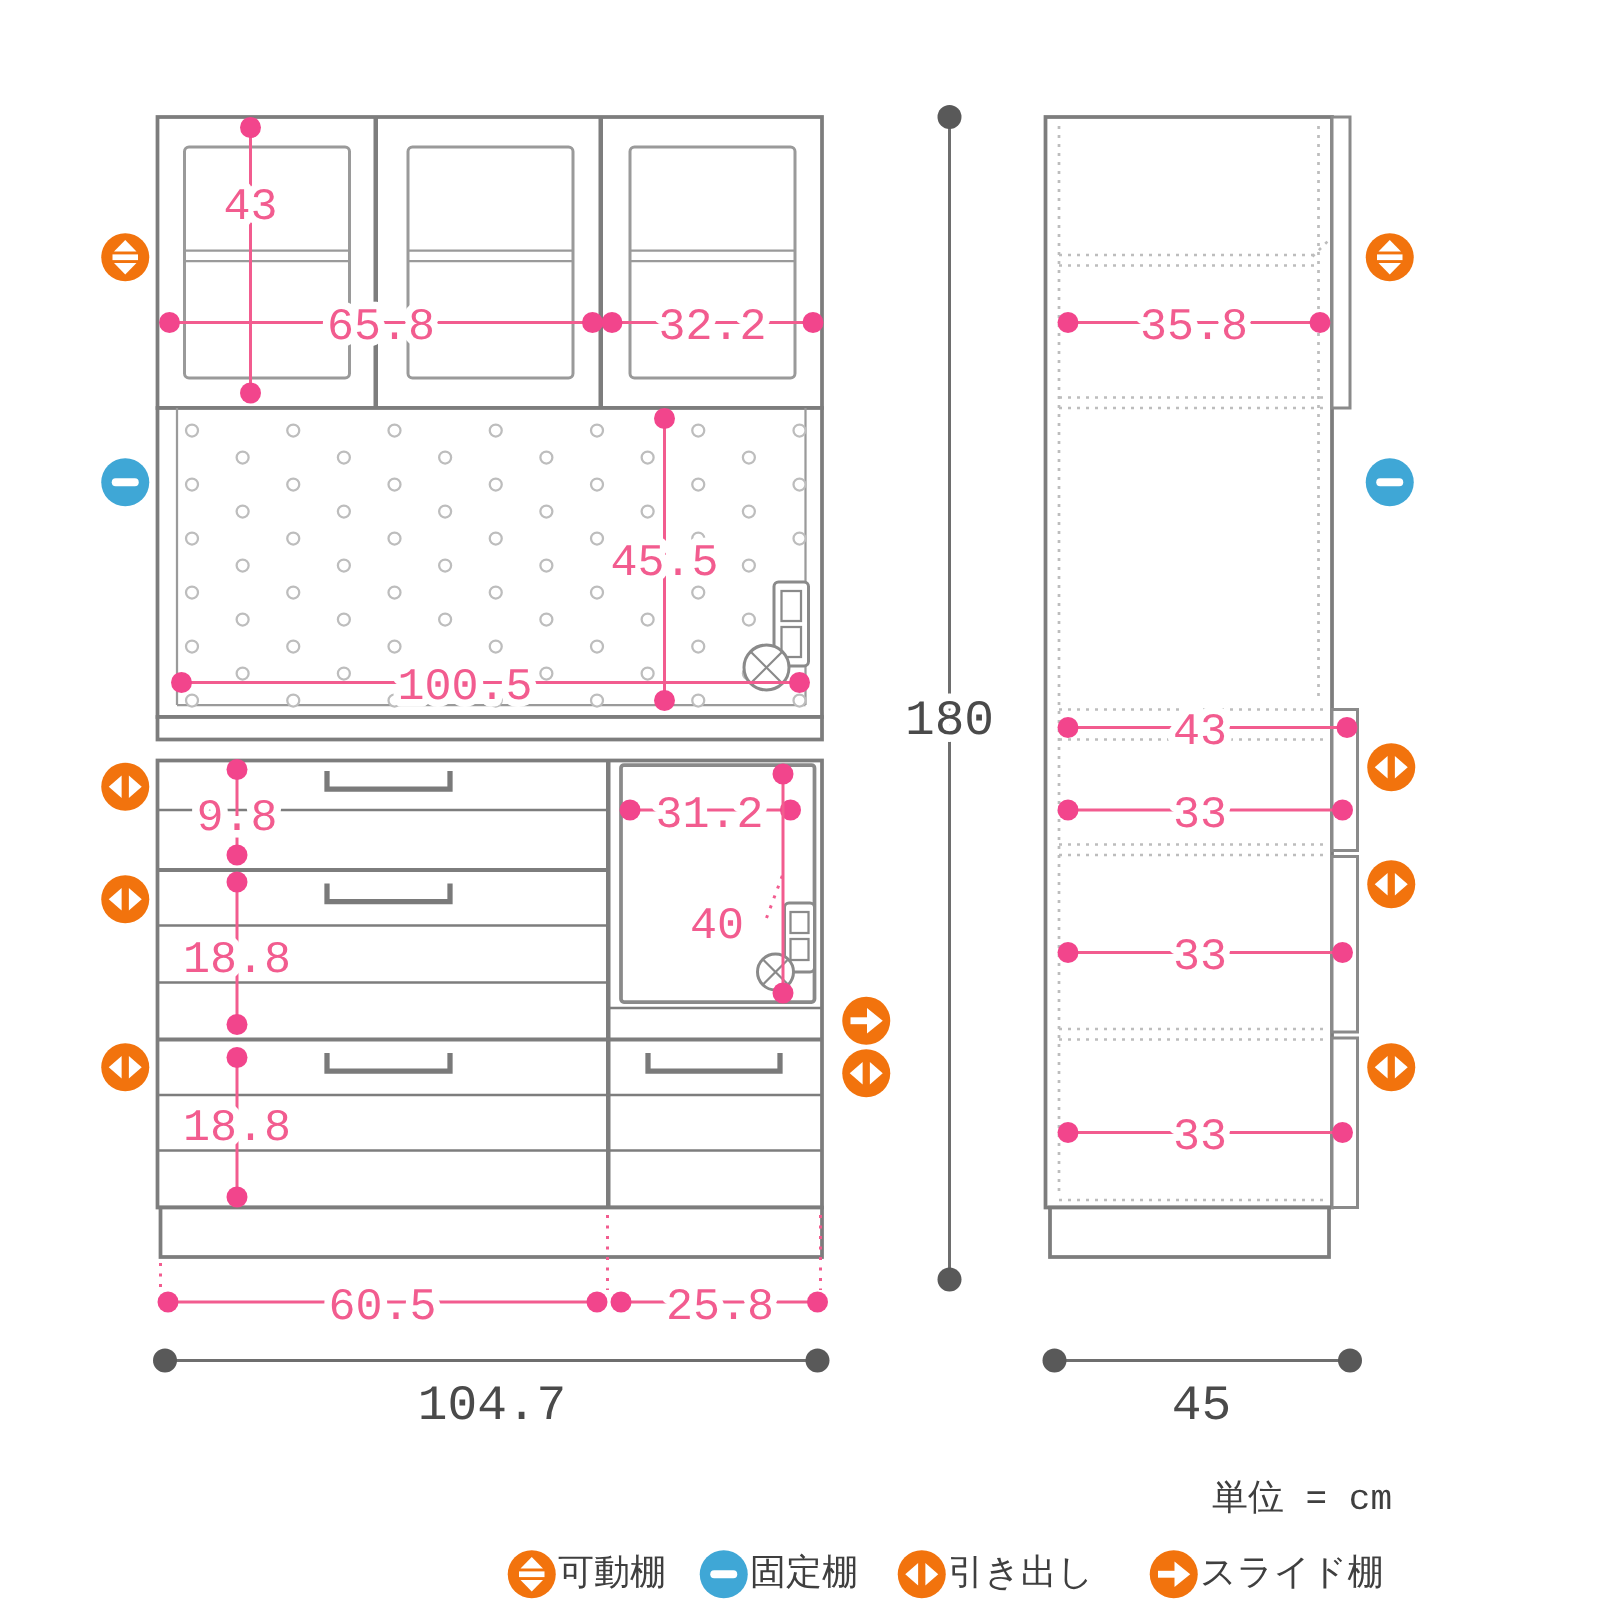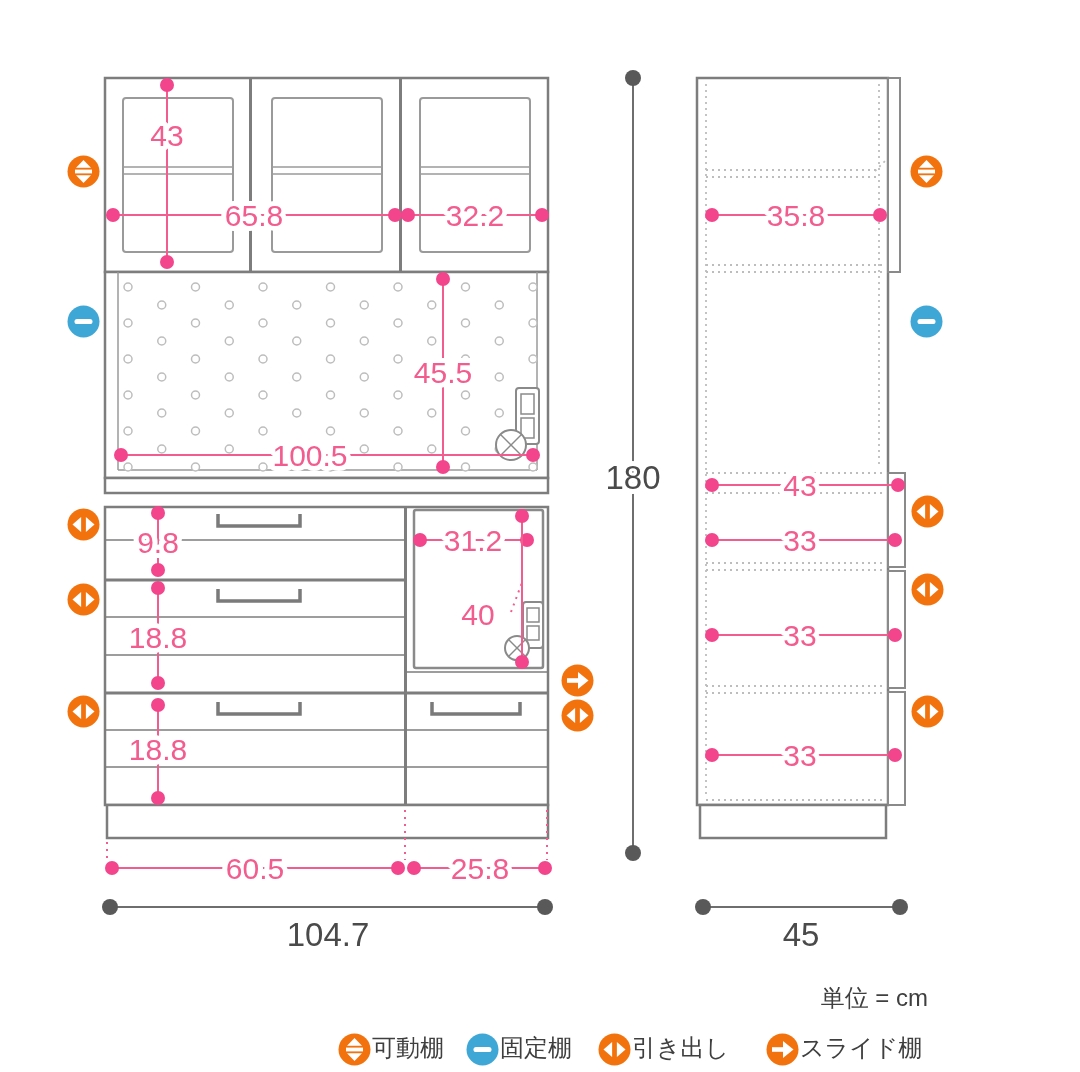--- a/index.html
+++ b/index.html
@@ -1,21 +1,21 @@
 <!DOCTYPE html>
 <html style="--pink: #F25C8F; --pink-dot: #F2458C; --orange: #F2730D; --blue: #3FA7D6; --dark: #4A4A4A; --line: #7D7D7D;"><head>
 <meta charset="utf-8">
 <style>
   :root{
     --pink:#F25C8F; --pink-dot:#F2458C; --orange:#F2730D; --blue:#3FA7D6;
     --line:#7D7D7D; --line-light:#9A9A9A; --dots:#BDBDBD; --dark:#4A4A4A;
   }
   html,body{margin:0;padding:0;background:#fff;}
   .stage{position:relative;width:1080px;height:1072px;background:#fff;overflow:hidden;
-         font-family:Liberation Sans, sans-serif;}
+         font-family:Liberation Mono, monospace;}
   svg{position:absolute;inset:0;}
   .outline{fill:#fff;stroke:var(--line);stroke-width:2.5;}
   .thin{fill:none;stroke:var(--line-light);stroke-width:1.5;}
   .seam{stroke:var(--line);stroke-width:1.6;}
   .seam-bold{stroke:var(--line);stroke-width:2.8;}
   .divider{stroke:var(--line);stroke-width:3;}
   .glass{fill:#fff;stroke:var(--line-light);stroke-width:2;rx:3;}
   .handle{fill:none;stroke:#7A7A7A;stroke-width:3.5;}
   .dim{stroke:var(--pink);stroke-width:2;fill:none;}
   .dim-dash{stroke:var(--pink);stroke-width:2;fill:none;stroke-dasharray:2 5;}

